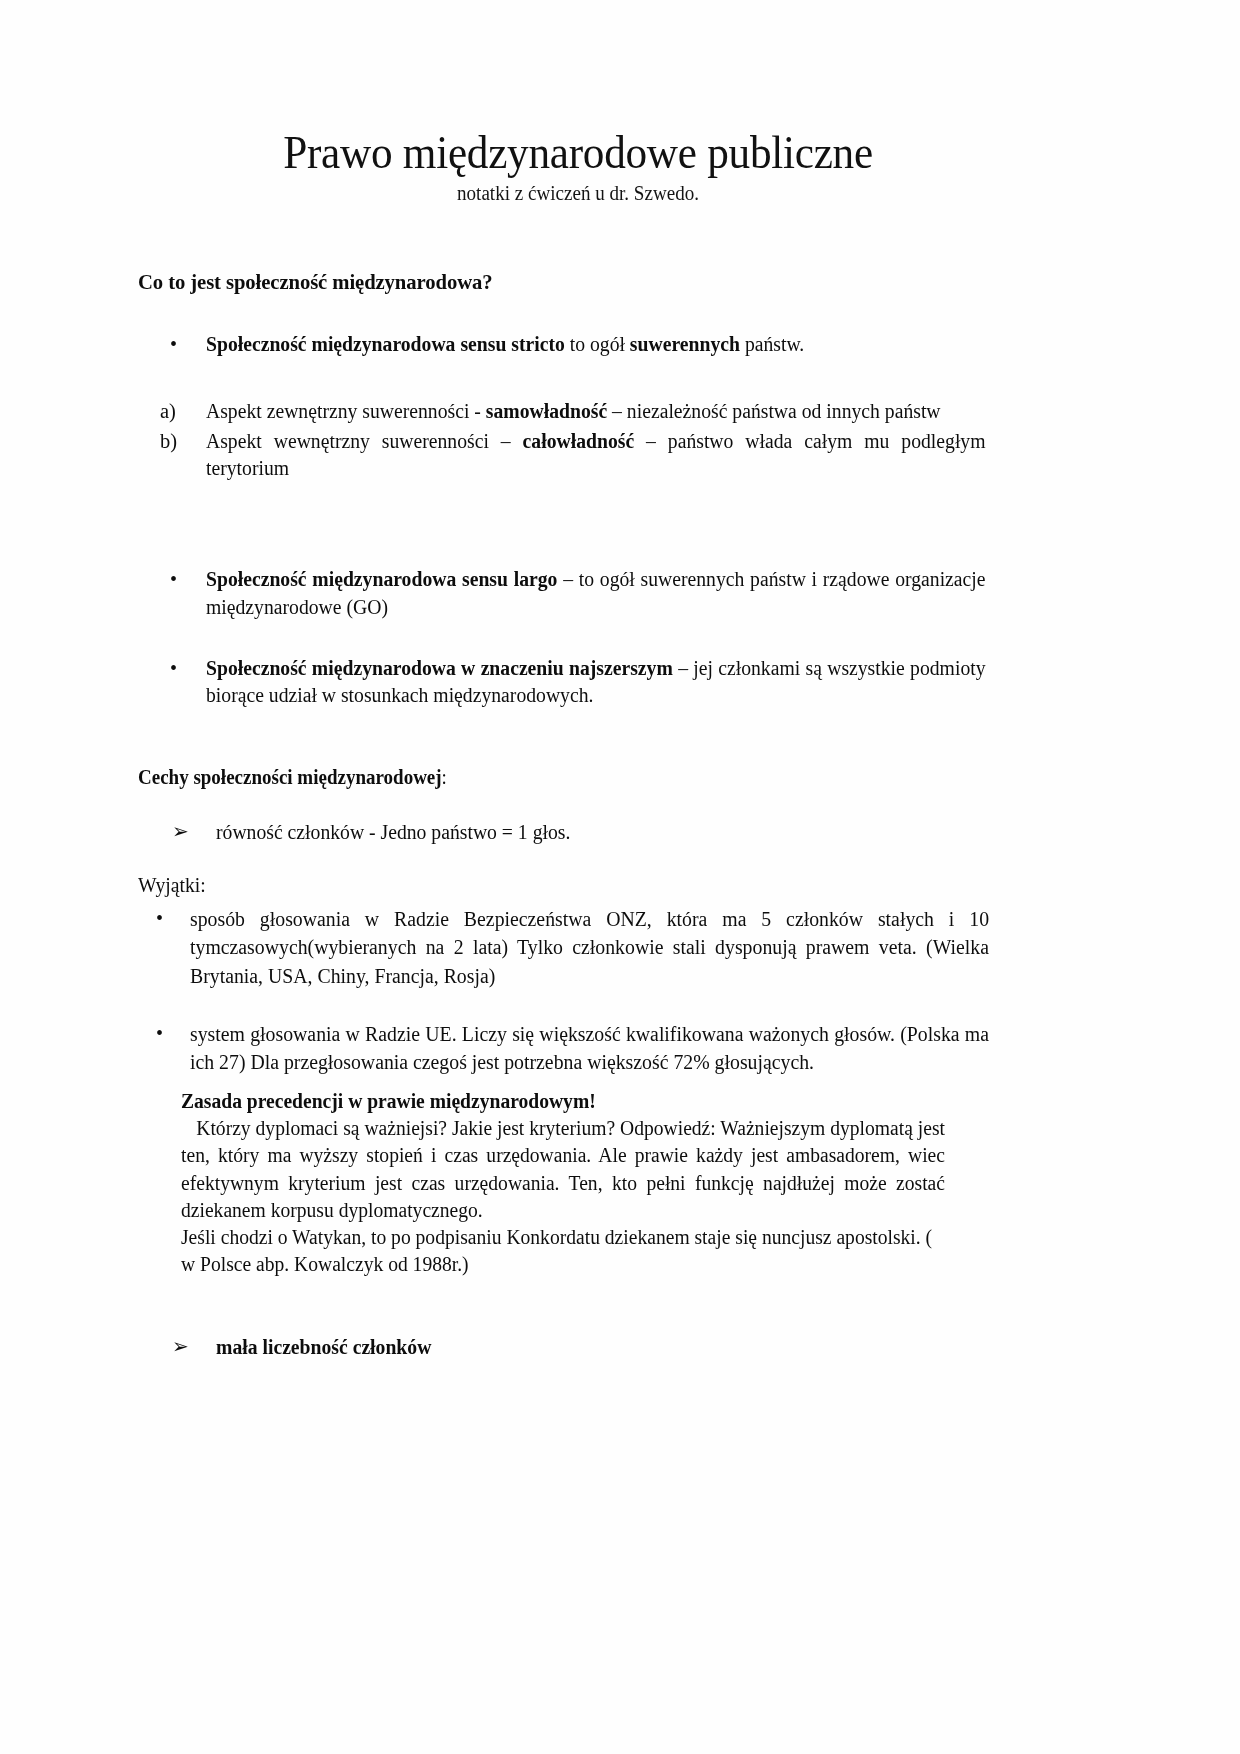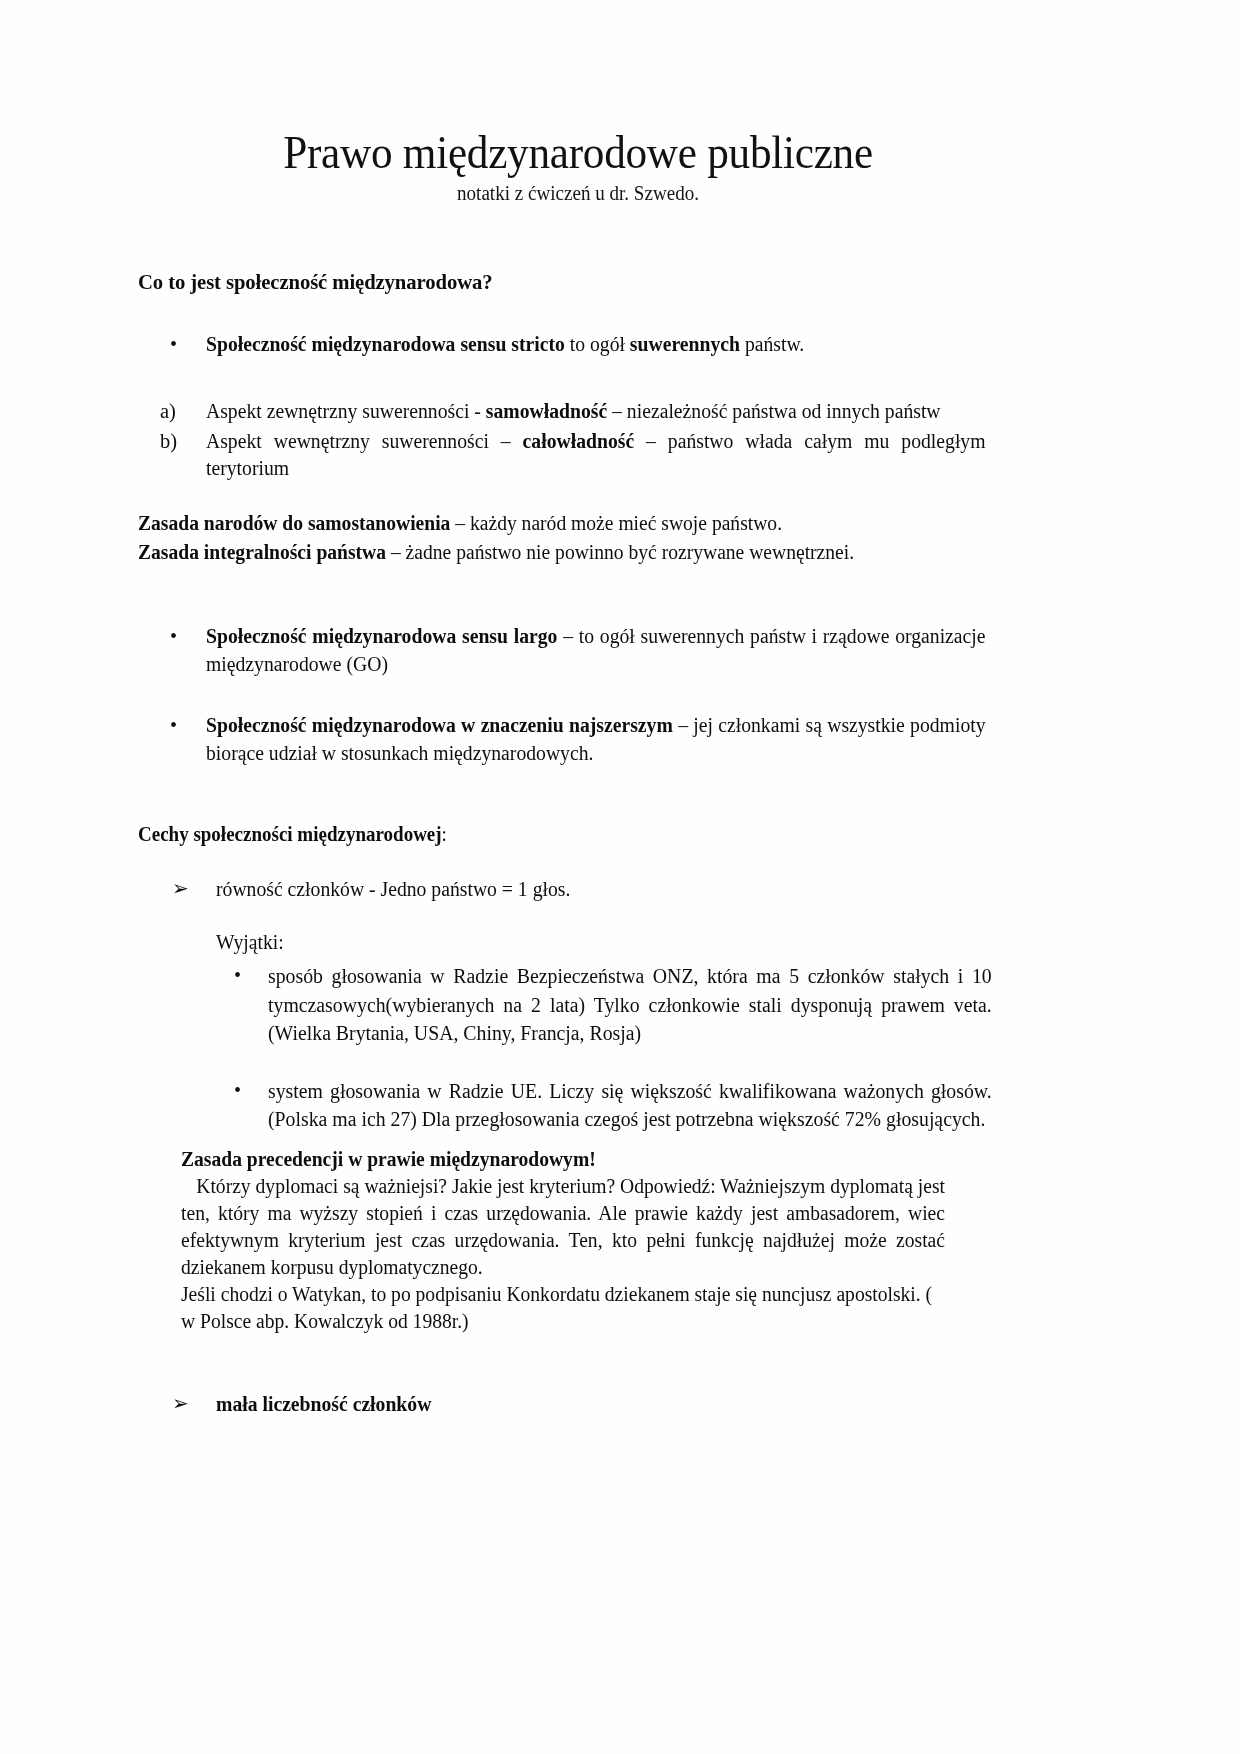--- a/index.html
+++ b/index.html
@@ -154,21 +154,21 @@
     top: -1px;
     font-size: 20px;
   }
   ul.arrow-list > li .txt {
     display: block;
     transform: scaleX(0.96);
     transform-origin: left top;
   }
 
   
-  .sub-block { margin-left: 78px; }
+  .sub-block { }
   .sub-label {
     font-size: 20.5px;
     line-height: 1.32;
     margin: 0 0 6px 0;
     transform: scaleX(0.96);
     transform-origin: left top;
   }
   ul.sub-dot-list {
     list-style: none;
     margin: 0;
@@ -255,24 +255,20 @@
         <span class="txt"><span>Aspekt zewnętrzny suwerenności - </span><span class="bold">samowładność</span><span> – niezależność państwa od innych państw</span></span>
       </li>
       <li>
         <span class="marker">b)</span>
         <span class="txt"><span>Aspekt wewnętrzny suwerenności – </span><span class="bold">całowładność</span><span> – państwo włada całym mu podległym terytorium</span></span>
       </li>
     </ol>
 
     <div class="spacer-md"></div>
 
-    <div class="zasada-block">
-      <p class="para"><span class="lead-bold">Zasada narodów do samostanowienia</span><span> – każdy naród może mieć swoje państwo.</span></p>
-      <p class="para"><span class="lead-bold">Zasada integralności państwa</span><span> – żadne państwo nie powinno być rozrywane wewnętrznei.</span></p>
-    </div>
 
     <div class="spacer-xl"></div>
 
     <ul class="dot-list">
       <li>
         <span class="marker">•</span>
         <span class="txt"><span class="bold">Społeczność międzynarodowa sensu largo</span><span> – to ogół suwerennych państw i rządowe  organizacje międzynarodowe (GO)</span></span>
       </li>
       <li>
         <span class="marker">•</span>

